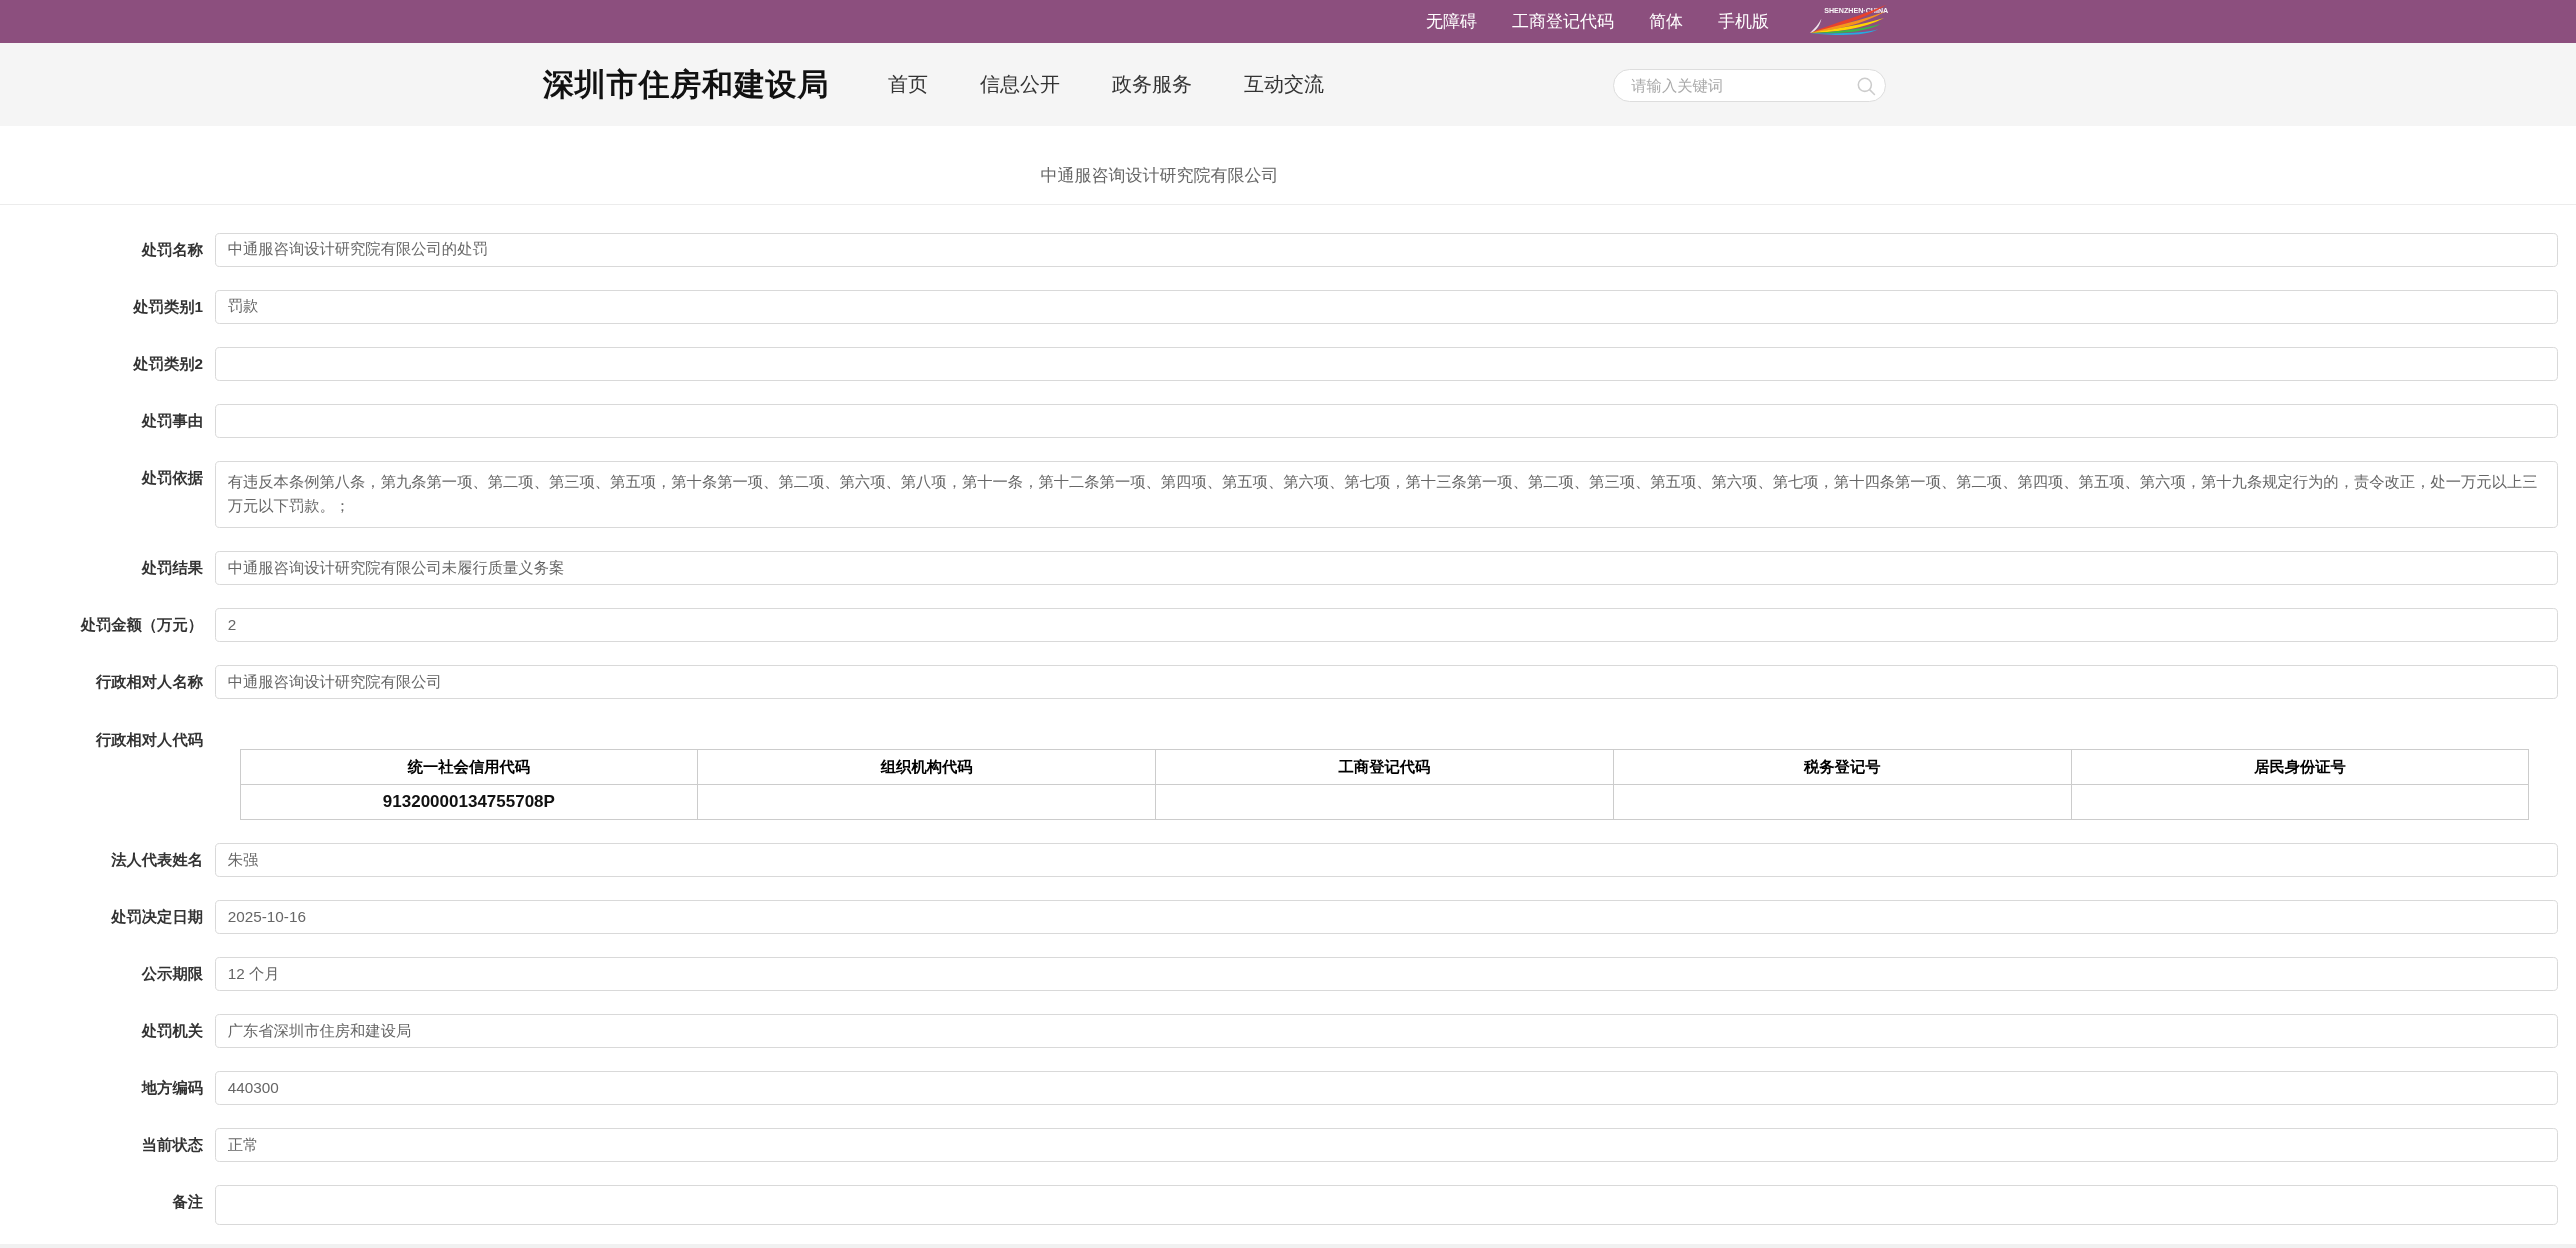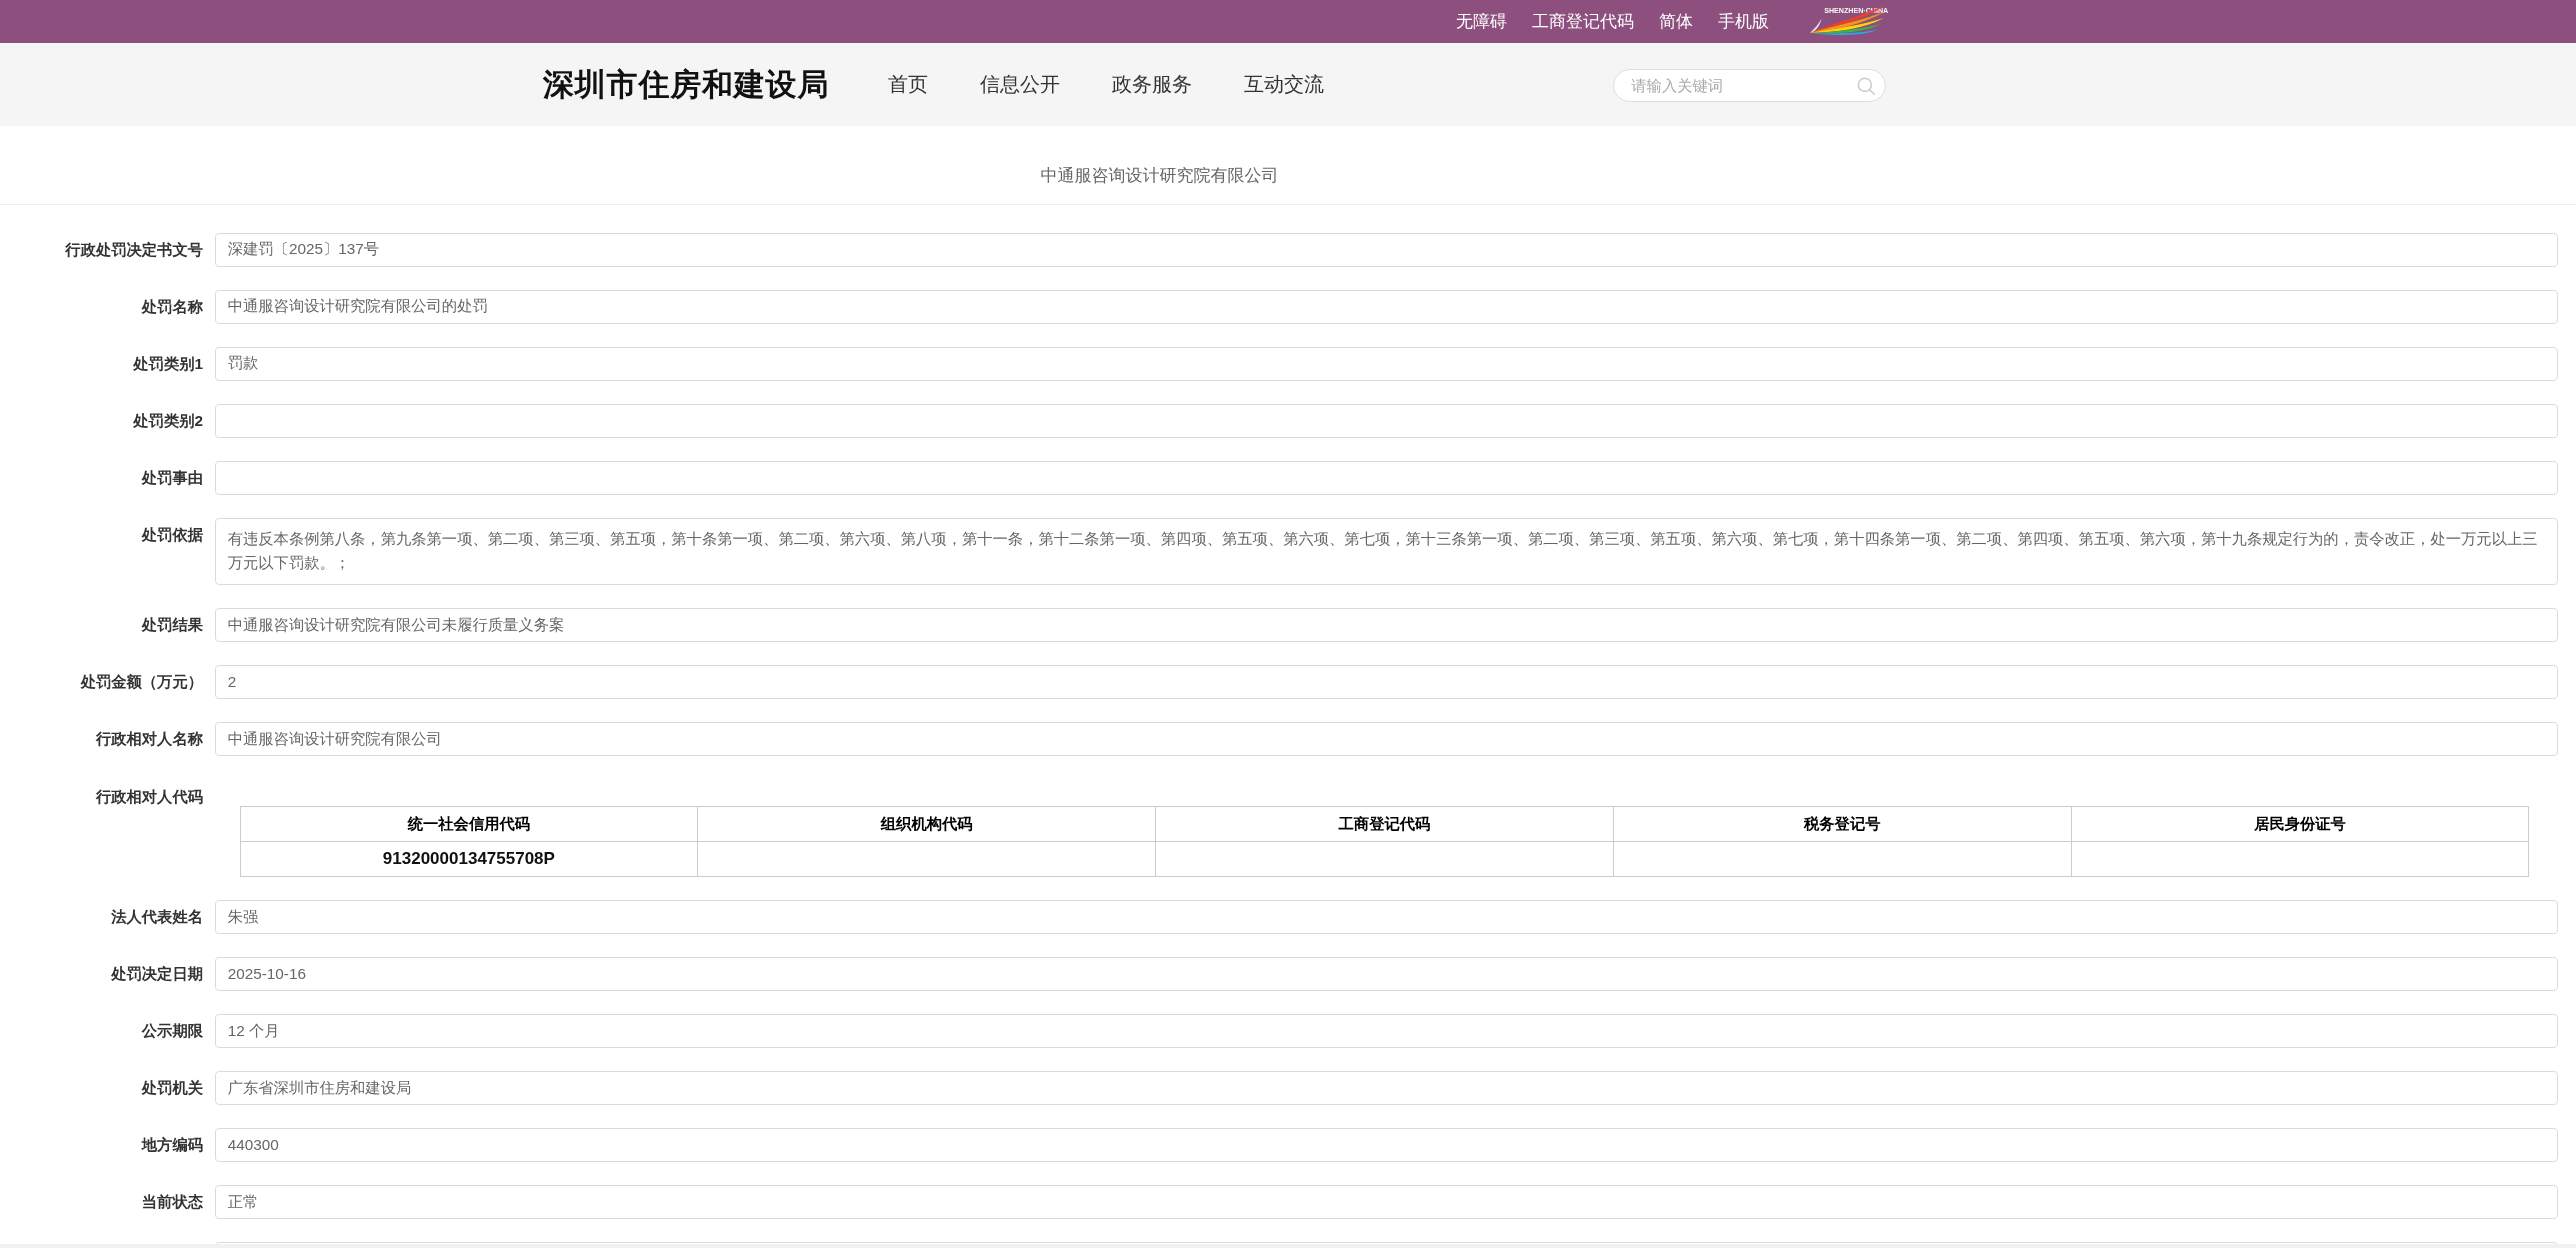--- a/index.html
+++ b/index.html
@@ -47,21 +47,21 @@
     vertical-align:middle;padding:0 6.1px;}
   .code-table th{font-size:15.3px;font-weight:bold;color:#000;background:#fff;}
   .code-table td{font-size:17px;font-weight:600;color:#111;}
   .footer-strip{position:absolute;left:0;bottom:0;width:100%;height:4.6px;background:#f1f1f1;}
 </style>
 </head>
 <body>
 
 <div class="topbar">
   <div class="topbar-inner">
-    <span id="topbar-links" style="display:flex;gap:25px;align-items:center;">
+    <span id="topbar-links" style="display:flex;gap:35px;align-items:center;">
         <a class="toplink">无障碍</a>
         <a class="toplink">工商登记代码</a>
         <a class="toplink">简体</a>
         <a class="toplink">手机版</a>
       </span>
     <svg class="toplogo" viewBox="0 0 120 52">
       <text x="28" y="14" fill="#ffffff" font-size="10" font-weight="bold" opacity="0.95">SHENZHEN·CHINA</text>
       <path d="M8 42 C 42 28, 80 18, 116 2 C 82 24, 44 34, 8 42 Z" fill="#e8412c"></path>
       <path d="M8 42 C 44 32, 82 24, 114 12 C 82 30, 44 38, 8 42 Z" fill="#f7941d"></path>
       <path d="M8 42 C 46 36, 84 30, 112 21 C 84 36, 46 41, 8 42 Z" fill="#ffd400"></path>
@@ -89,26 +89,20 @@
   </div>
 </div>
 
 <div class="content">
   <div class="page-title">中通服咨询设计研究院有限公司</div>
   <div class="divider"></div>
 
   <div class="formwrap">
     <div id="rows-top">
         <div class="frow">
-          <div class="flabel">行政处罚决定书文号</div>
-          <div class="fctrl">
-            <input class="fbox" readonly="" value="深建罚〔2025〕137号" style="">
-          </div>
-        </div>
-        <div class="frow">
           <div class="flabel">处罚名称</div>
           <div class="fctrl">
             <input class="fbox" readonly="" value="中通服咨询设计研究院有限公司的处罚" style="">
           </div>
         </div>
         <div class="frow">
           <div class="flabel">处罚类别1</div>
           <div class="fctrl">
             <input class="fbox" readonly="" value="罚款" style="">
           </div>

